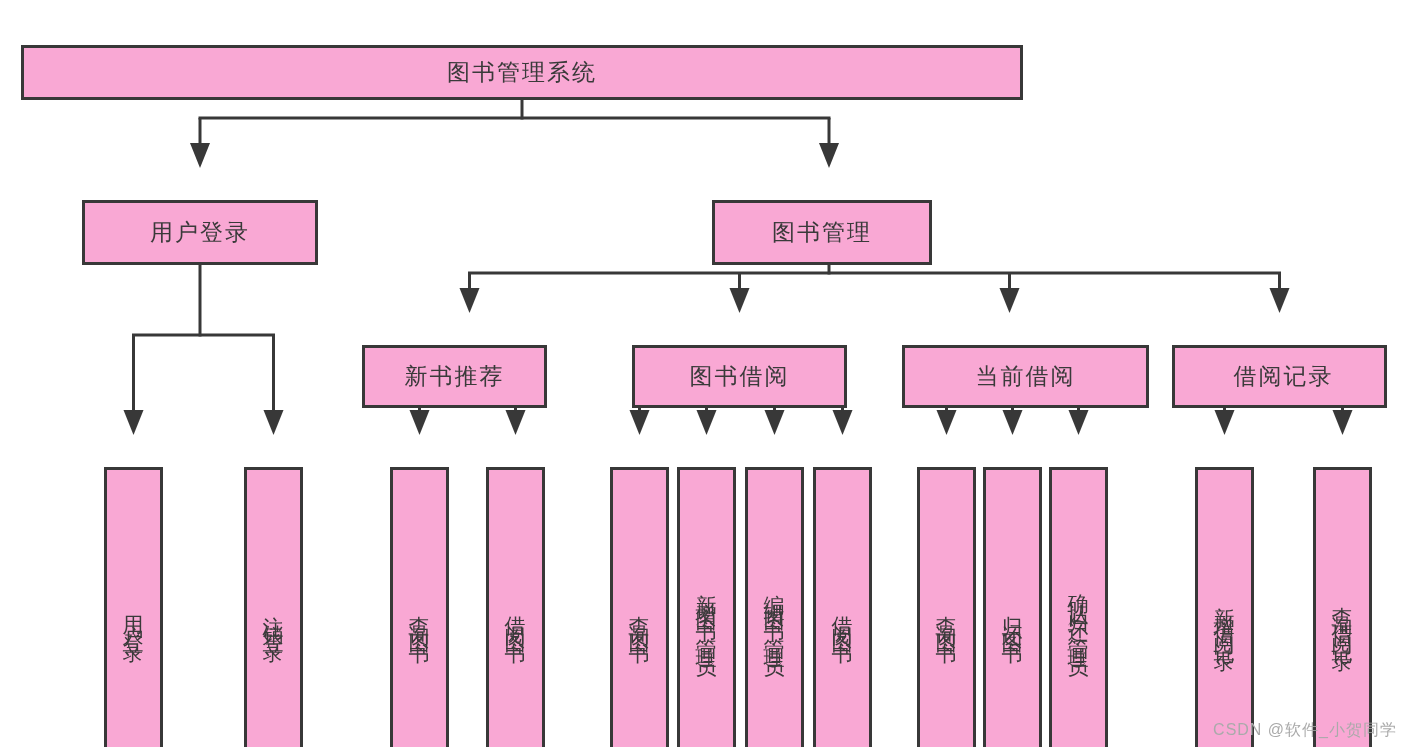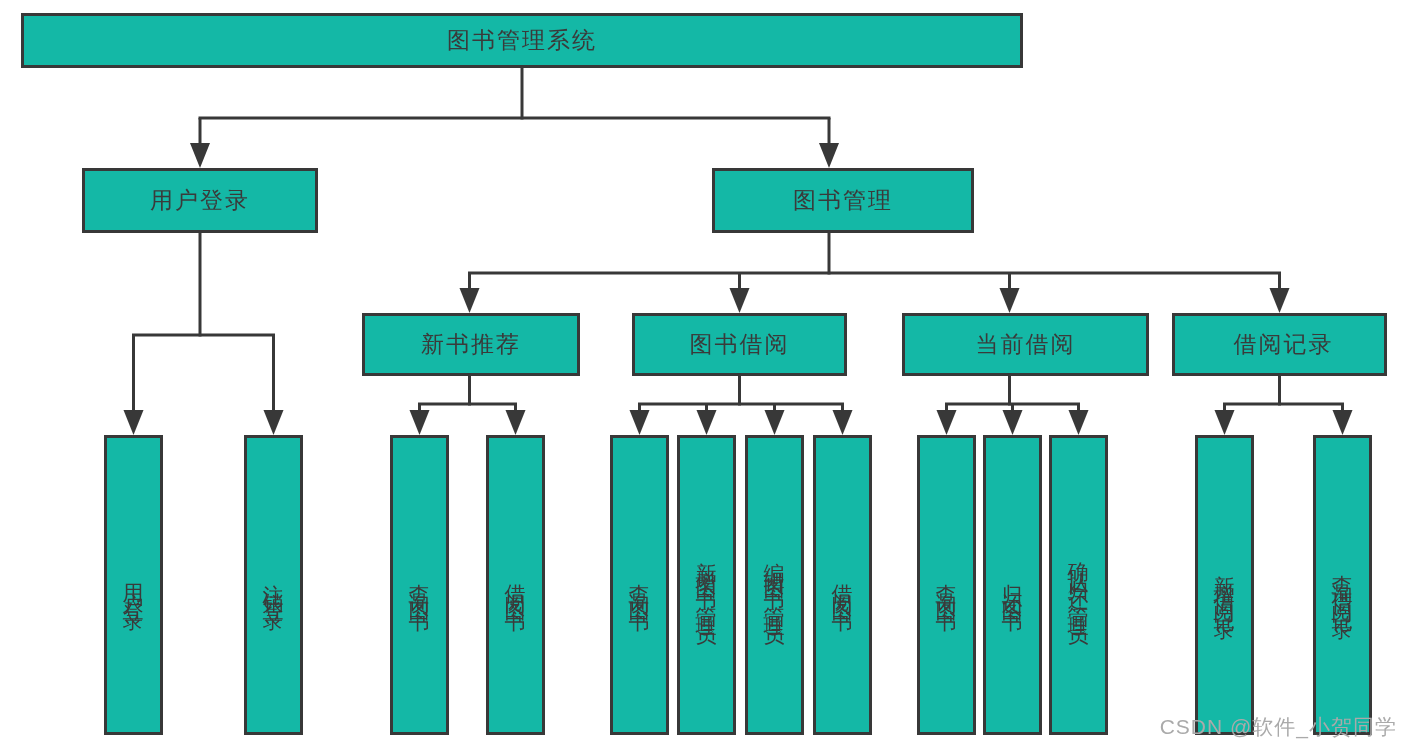--- a/index.html
+++ b/index.html
@@ -18,45 +18,46 @@
   .connectors {
     position: absolute;
     left: 0;
     top: 0;
     width: 1405px;
     height: 747px;
   }
   .box {
     position: absolute;
     box-sizing: border-box;
-    background: #14b8a6;
+    background: #f9a8d4;
     border: 3px solid #383838;
     display: flex;
     align-items: center;
     justify-content: center;
     color: #3a3a3a;
+    margin-top: 32px;
   }
   .h-label {
     font-size: 23px;
     letter-spacing: 2px;
     white-space: nowrap;
   }
   .leaf .v-label {
     writing-mode: vertical-rl;
     text-orientation: mixed;
     font-size: 21px;
     line-height: 1;
     letter-spacing: 9px;
     white-space: nowrap;
   }
   .watermark {
     position: absolute;
     right: 8px;
     bottom: 6px;
-    font-size: 21px;
+    font-size: 16px;
     color: #aaaaaa;
     letter-spacing: 1px;
     white-space: nowrap;
   }
 </style>
 </head>
 <body>
 
 <div class="canvas">
 
@@ -115,25 +116,25 @@
       <polygon points="1332.5,410 1352.5,410 1342.5,435" fill="#383838"></polygon>
     </svg>
 
   <div class="box" style="left:21px; top:13px; width:1002px; height:55px;">
     <span class="h-label">图书管理系统</span>
   </div>
 
   <div class="box" style="left:82px; top:168px; width:236px; height:65px;">
     <span class="h-label">用户登录</span>
   </div>
-  <div class="box" style="left:712px; top:168px; width:262px; height:65px;">
+  <div class="box" style="left:712px; top:168px; width:220px; height:65px;">
     <span class="h-label">图书管理</span>
   </div>
 
-  <div class="box" style="left:362px; top:313px; width:218px; height:63px;">
+  <div class="box" style="left:362px; top:313px; width:185px; height:63px;">
     <span class="h-label">新书推荐</span>
   </div>
   <div class="box" style="left:632px; top:313px; width:215px; height:63px;justify-content:center;">
     <span class="h-label">图书借阅</span>
   </div>
   <div class="box" style="left:902px; top:313px; width:247px; height:63px;">
     <span class="h-label">当前借阅</span>
   </div>
   <div class="box" style="left:1172px; top:313px; width:215px; height:63px;padding-left:8px;">
     <span class="h-label">借阅记录</span>

